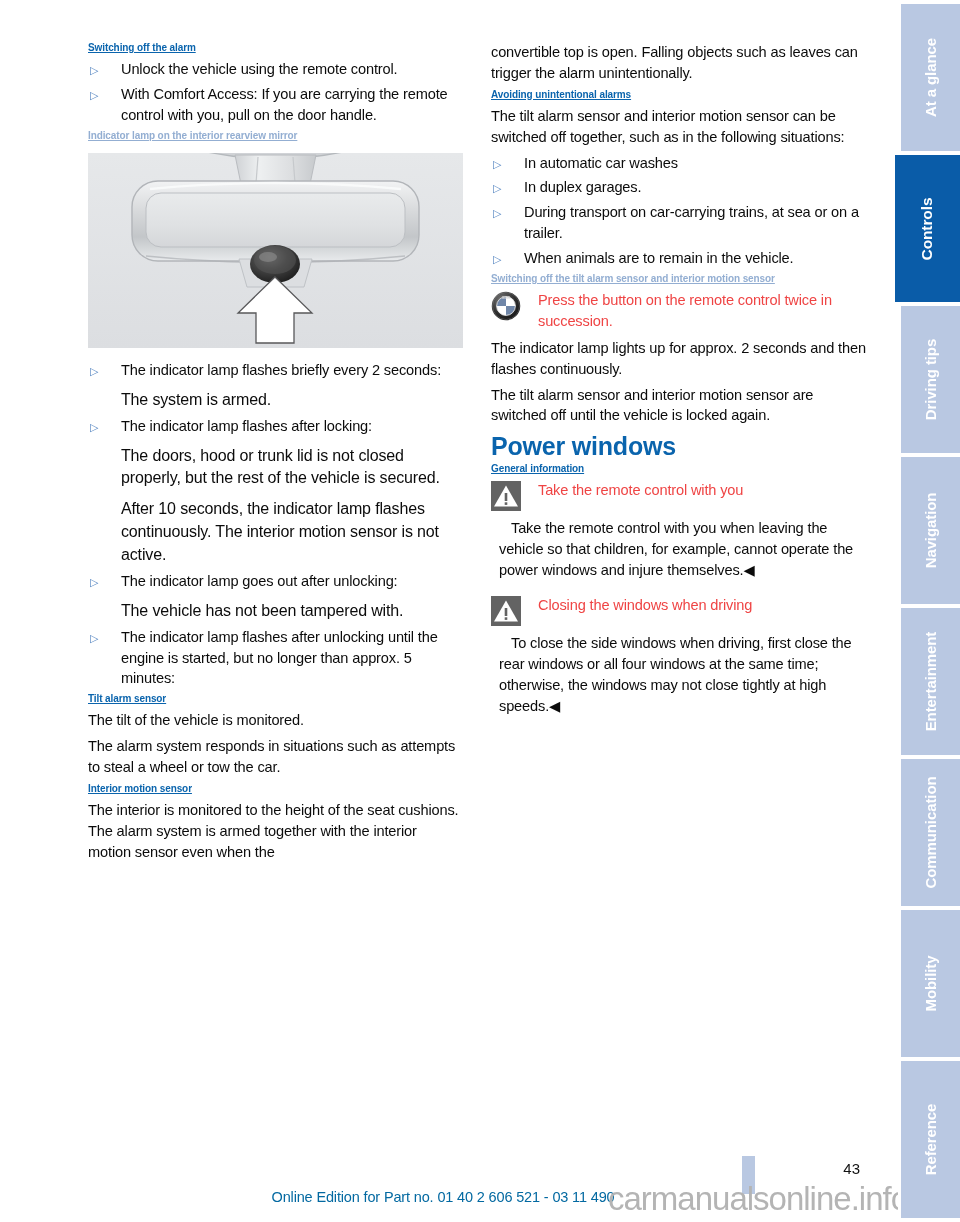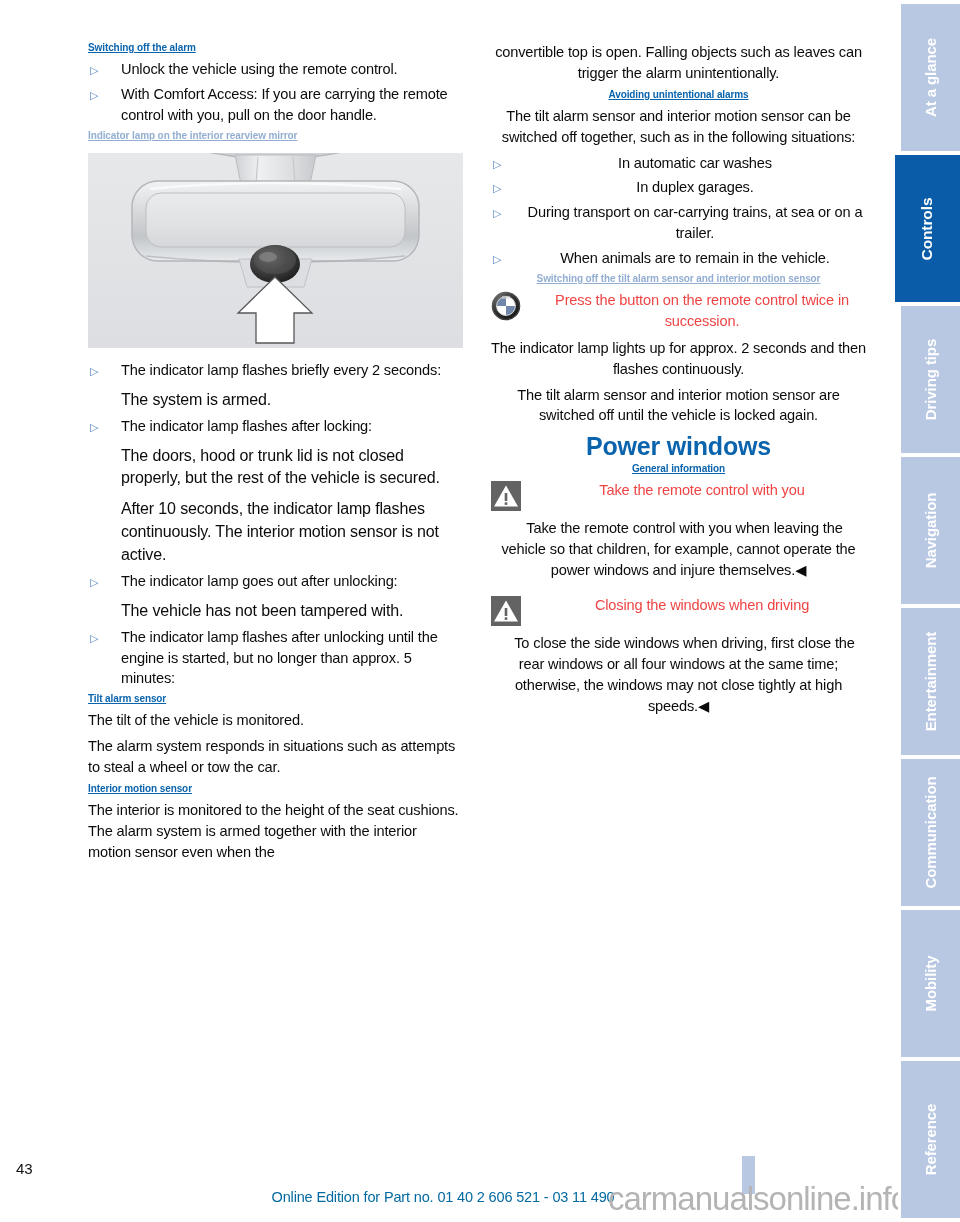--- a/index.html
+++ b/index.html
@@ -30,21 +30,21 @@
     left: 0; top: 0;
     width: 886px;
     height: 1135px;
   }
   .col {
     position: absolute;
     top: 42px;
     width: 375px;
   }
   .col-left  { left: 88px; }
-  .col-right { left: 491px; text-align: center; }
+  .col-right { left: 491px; }
 
   
   h1.chapter-title {
     font-size: 25px;
     font-weight: bold;
     color: #0a64ad;
     margin: 0 0 2px 0;
     line-height: 1.2;
     letter-spacing: -0.2px;
   }
@@ -198,24 +198,24 @@
     width: 886px;
     text-align: center;
   }
   .footer .footer-text {
     font-size: 14.5px;
     color: #0369a1;
     letter-spacing: -0.15px;
   }
   .pagenum {
     position: absolute;
-    left: 16px;
+    left: 8px;
     top: 1160px;
     width: 886px;
-    text-align: left;
+    text-align: right;
     padding-right: 34px;
     box-sizing: border-box;
   }
   .pagenum .num {
     font-size: 15px;
     color: #111111;
   }
   .page-marker {
     position: absolute;
     left: 742px;

